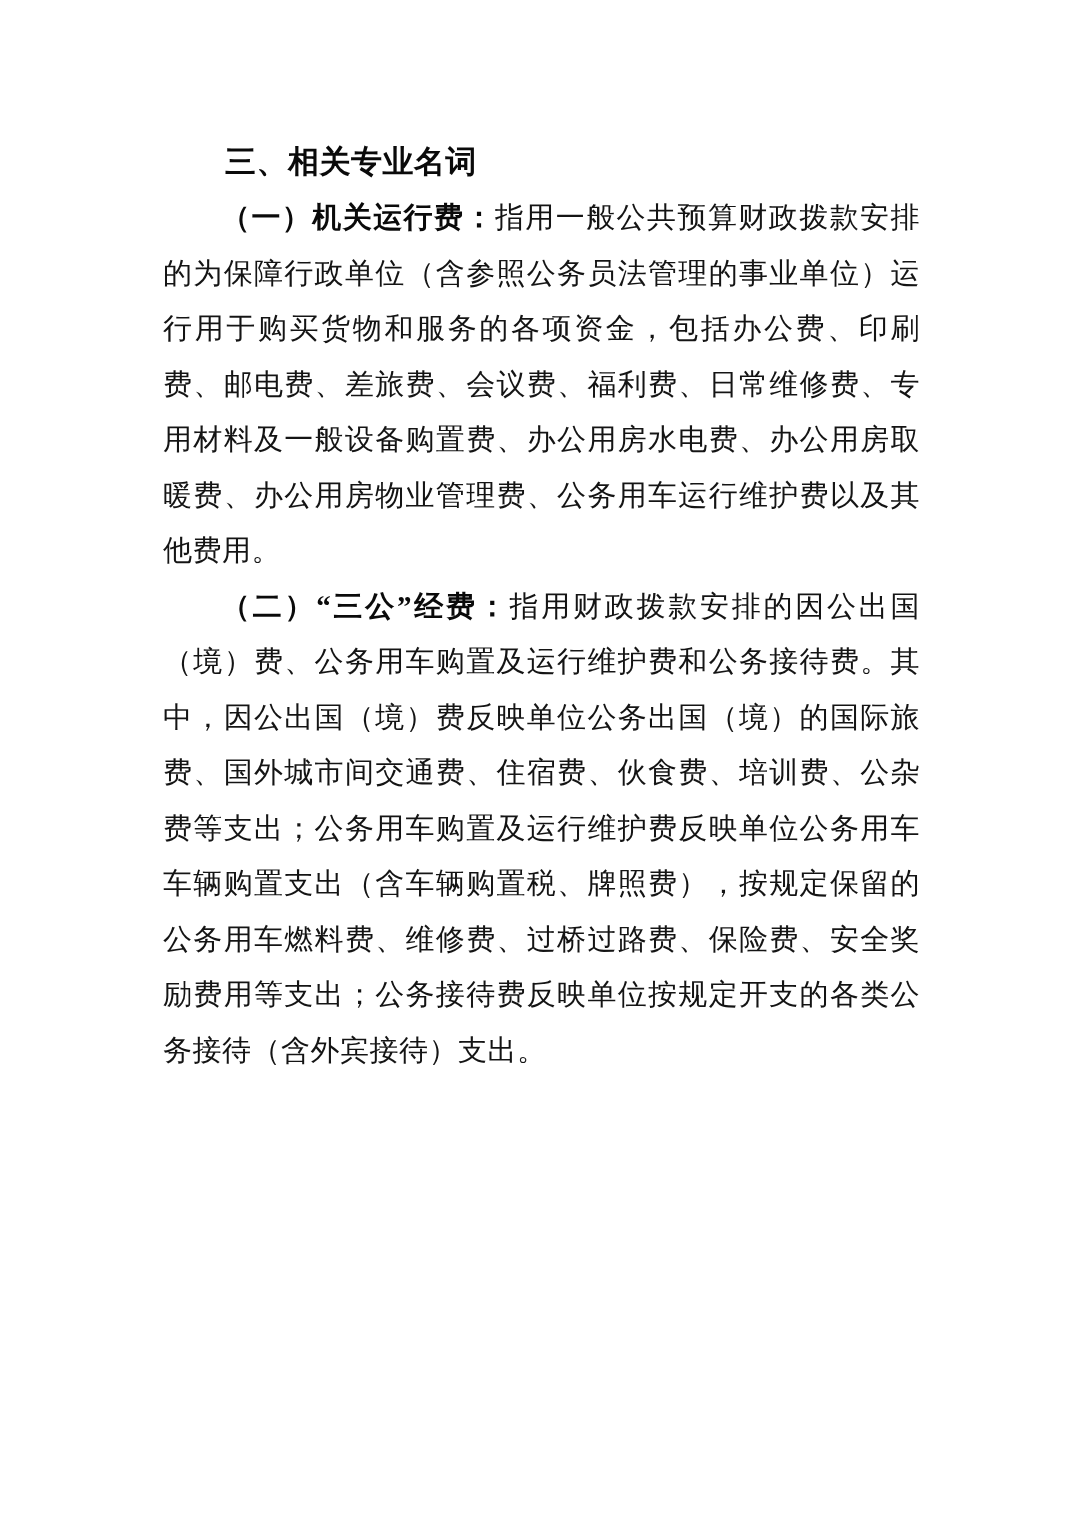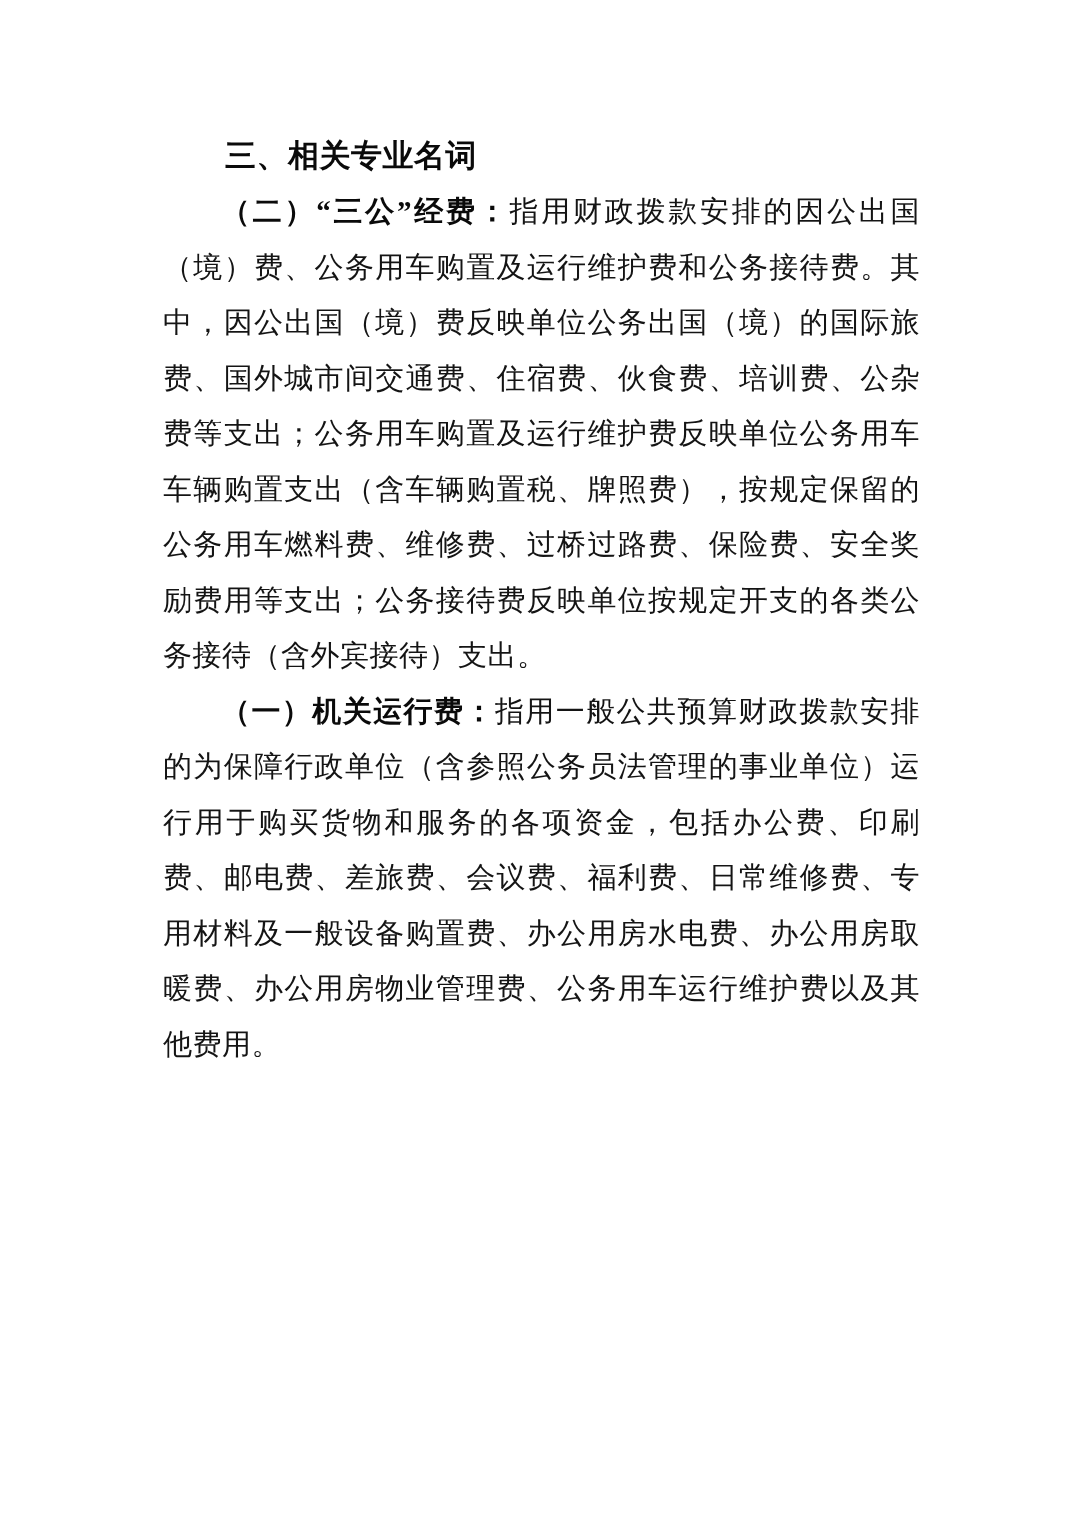--- a/index.html
+++ b/index.html
@@ -11,21 +11,21 @@
     position: relative;
     width: 1074px;
     height: 1520px;
     background: #ffffff;
     overflow: hidden;
     color: #121212;
   }
   .content {
     position: absolute;
     left: 163px;
-    top: 128px;
+    top: 134px;
     width: 757px;
   }
   .heading {
     margin: 0;
     font-family: "Liberation Sans", "DejaVu Sans", sans-serif;
     font-weight: bold;
     font-size: 31px;
     line-height: 56px;
     text-indent: 2em;
     color: #0a0a0a;
@@ -45,16 +45,16 @@
     font-weight: bold;
     color: #0a0a0a;
   }
 </style>
 </head>
 <body>
 
 <div class="page">
   <div class="content">
     <h2 class="heading">三、相关专业名词</h2>
+    <p class="para"><span class="lead">（一）机关运行费：</span><span>指用一般公共预算财政拨款安排的为保障行政单位（含参照公务员法管理的事业单位）运行用于购买货物和服务的各项资金，包括办公费、印刷费、邮电费、差旅费、会议费、福利费、日常维修费、专用材料及一般设备购置费、办公用房水电费、办公用房取暖费、办公用房物业管理费、公务用车运行维护费以及其他费用。</span></p>
     <p class="para"><span class="lead">（二）“三公”经费：</span><span>指用财政拨款安排的因公出国（境）费、公务用车购置及运行维护费和公务接待费。其中，因公出国（境）费反映单位公务出国（境）的国际旅费、国外城市间交通费、住宿费、伙食费、培训费、公杂费等支出；公务用车购置及运行维护费反映单位公务用车车辆购置支出（含车辆购置税、牌照费），按规定保留的公务用车燃料费、维修费、过桥过路费、保险费、安全奖励费用等支出；公务接待费反映单位按规定开支的各类公务接待（含外宾接待）支出。</span></p>
-    <p class="para"><span class="lead">（一）机关运行费：</span><span>指用一般公共预算财政拨款安排的为保障行政单位（含参照公务员法管理的事业单位）运行用于购买货物和服务的各项资金，包括办公费、印刷费、邮电费、差旅费、会议费、福利费、日常维修费、专用材料及一般设备购置费、办公用房水电费、办公用房取暖费、办公用房物业管理费、公务用车运行维护费以及其他费用。</span></p>
   </div>
 </div>
 
 </body></html>

